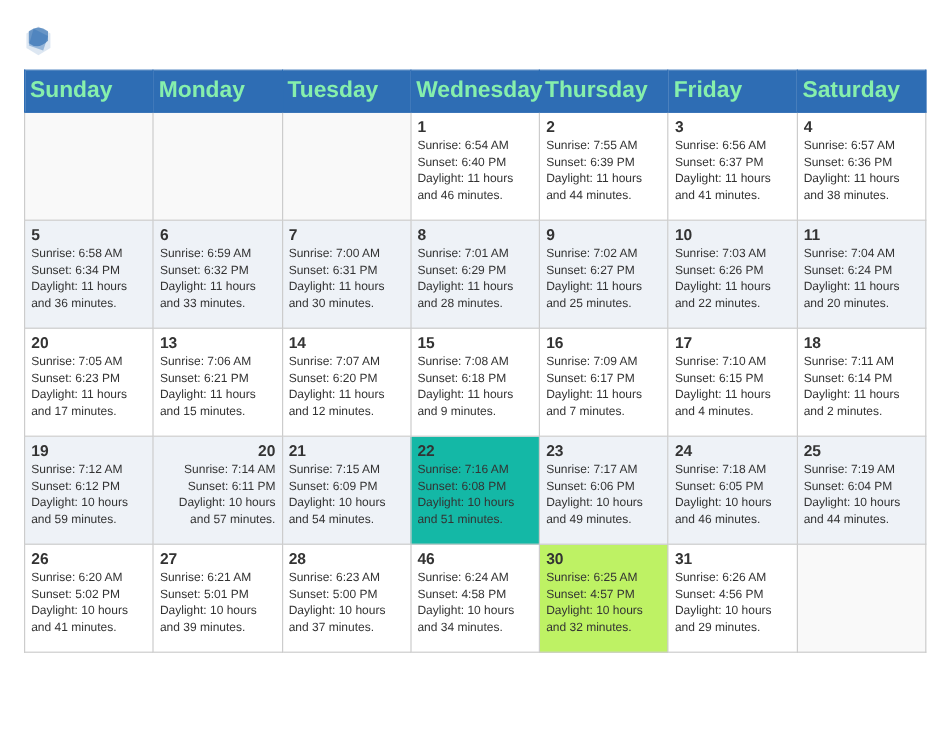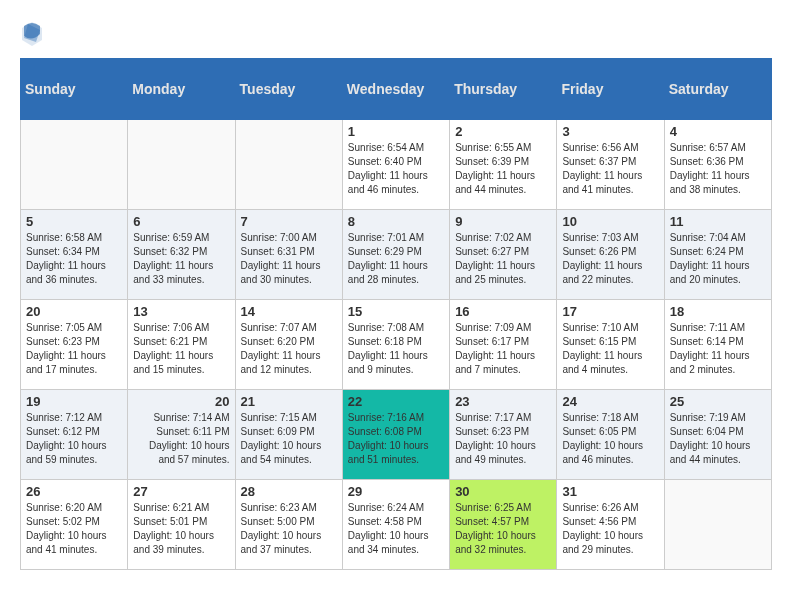--- a/index.html
+++ b/index.html
@@ -52,24 +52,24 @@
       font-size: 16px;
       color: #333;
     }
     .calendar {
       width: 100%;
       border-collapse: collapse;
       table-layout: fixed;
     }
     .calendar th {
       background: #2e6db4;
-      color: #e5e5e5;
-      font-size: 14px;
+      color: #86efac;
+      font-size: 19px;
       font-weight: bold;
-      padding: 22px 4px;
+      padding: 6px 4px;
       text-align: left;
       border: 1px solid #2e6db4;
     }
     .calendar td {
       border: 1px solid #ccc;
       vertical-align: top;
       padding: 4px 5px;
       height: 90px;
       font-size: 10.5px;
       color: #333;
@@ -136,21 +136,21 @@
         <td class="empty-cell" style="background: rgb(245, 245, 245);"></td>
         <td style="background: rgb(255, 255, 255);">
           <span class="day-number">1</span>
           <div class="day-info" style="white-space: pre-line;">Sunrise: 6:54 AM
 Sunset: 6:40 PM
 Daylight: 11 hours
 and 46 minutes.</div>
         </td>
         <td style="background: rgb(255, 255, 255);">
           <span class="day-number">2</span>
-          <div class="day-info" style="white-space: pre-line;">Sunrise: 6:55 AM
+          <div class="day-info" style="white-space: pre-line;">Sunrise: 7:55 AM
 Sunset: 6:39 PM
 Daylight: 11 hours
 and 44 minutes.</div>
         </td>
         <td style="background: rgb(255, 255, 255);">
           <span class="day-number">3</span>
           <div class="day-info" style="white-space: pre-line;">Sunrise: 6:56 AM
 Sunset: 6:37 PM
 Daylight: 11 hours
 and 41 minutes.</div>
@@ -290,21 +290,21 @@
         <td style="background: #14b8a6;">
           <span class="day-number">22</span>
           <div class="day-info" style="white-space: pre-line;">Sunrise: 7:16 AM
 Sunset: 6:08 PM
 Daylight: 10 hours
 and 51 minutes.</div>
         </td>
         <td style="background: rgb(238, 242, 247);">
           <span class="day-number">23</span>
           <div class="day-info" style="white-space: pre-line;">Sunrise: 7:17 AM
-Sunset: 6:23 PM
+Sunset: 6:06 PM
 Daylight: 10 hours
 and 49 minutes.</div>
         </td>
         <td style="background: rgb(238, 242, 247);">
           <span class="day-number">24</span>
           <div class="day-info" style="white-space: pre-line;">Sunrise: 7:18 AM
 Sunset: 6:05 PM
 Daylight: 10 hours
 and 46 minutes.</div>
         </td>
@@ -332,21 +332,21 @@
 and 39 minutes.</div>
         </td>
         <td style="background: rgb(255, 255, 255);">
           <span class="day-number">28</span>
           <div class="day-info" style="white-space: pre-line;">Sunrise: 6:23 AM
 Sunset: 5:00 PM
 Daylight: 10 hours
 and 37 minutes.</div>
         </td>
         <td style="background: rgb(255, 255, 255);">
-          <span class="day-number">29</span>
+          <span class="day-number">46</span>
           <div class="day-info" style="white-space: pre-line;">Sunrise: 6:24 AM
 Sunset: 4:58 PM
 Daylight: 10 hours
 and 34 minutes.</div>
         </td>
         <td style="background: #bef264;">
           <span class="day-number">30</span>
           <div class="day-info" style="white-space: pre-line;">Sunrise: 6:25 AM
 Sunset: 4:57 PM
 Daylight: 10 hours

